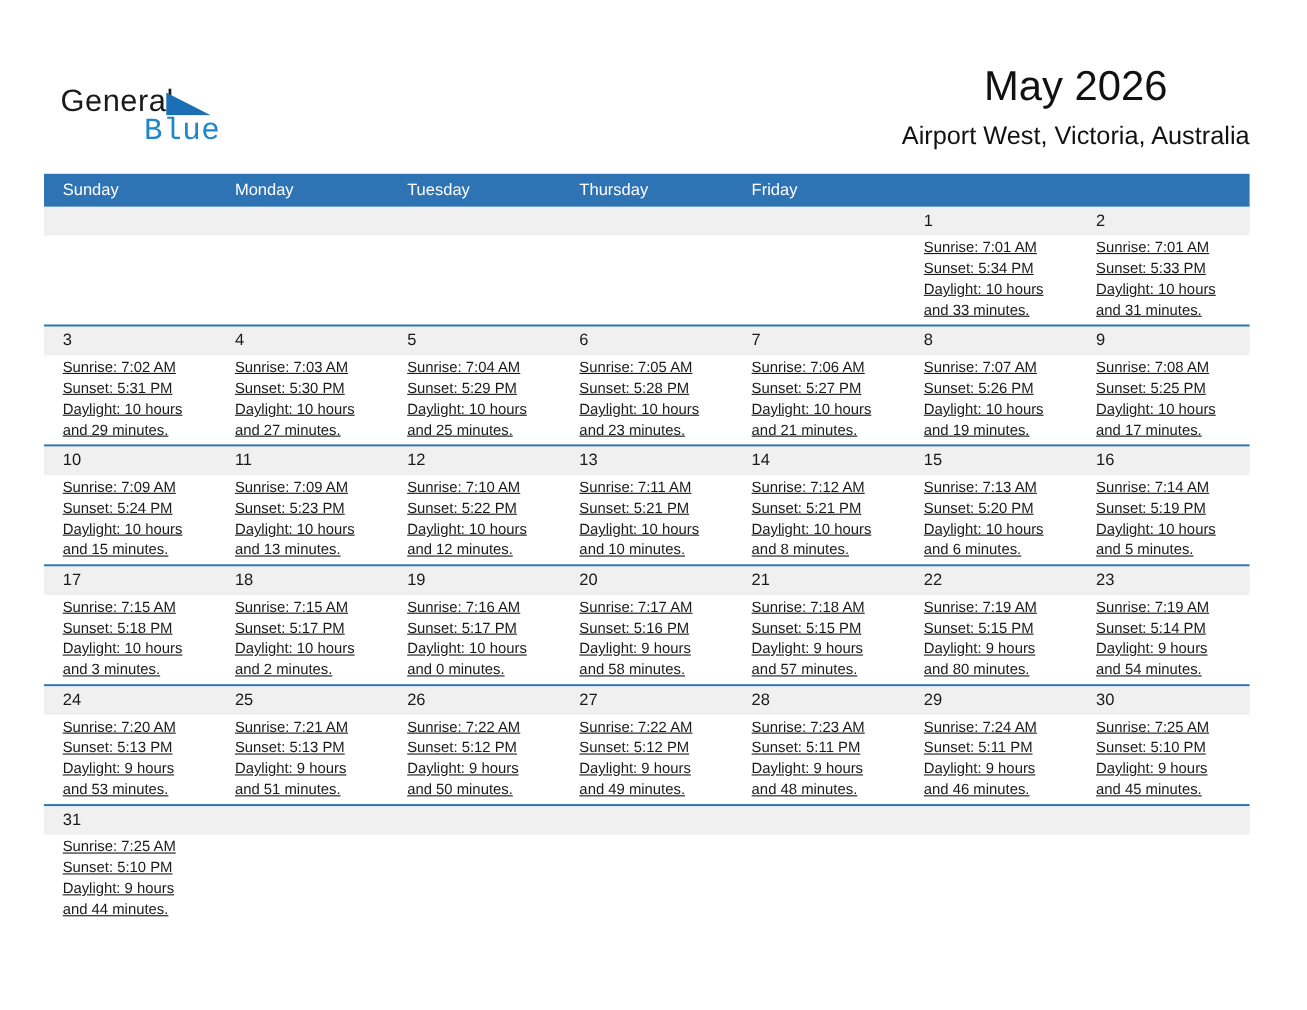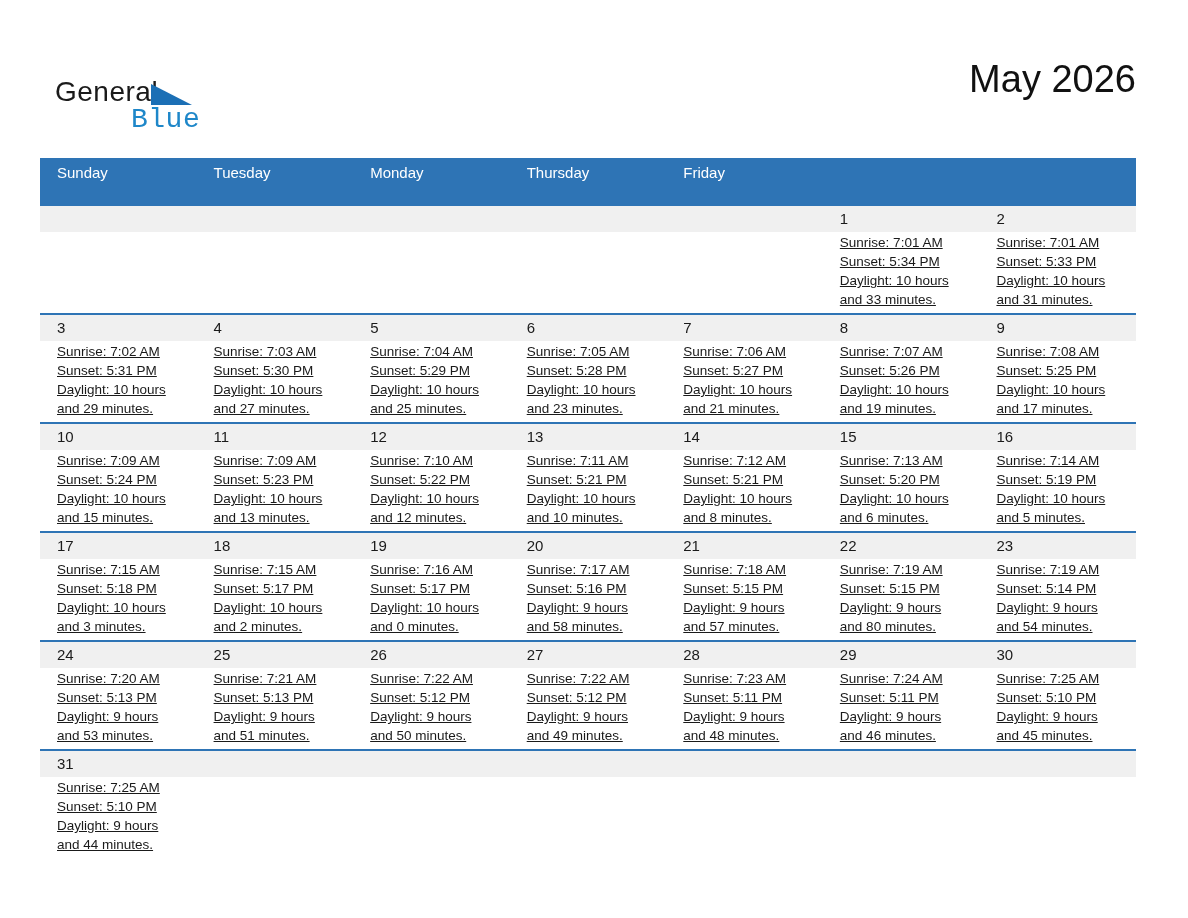--- a/index.html
+++ b/index.html
@@ -28,21 +28,21 @@
     clip-path:polygon(0 0,100% 100%,0 100%);}
   .logo-blue{position:absolute;left:76px;top:28px;font-size:28px;line-height:30px;color:var(--logo-blue);letter-spacing:.5px;font-family:Liberation Mono, monospace;}
 
   
   .titles{position:absolute;top:57px;right:52px;text-align:center;margin-left:48px;}
   .page-title{font-size:38px;line-height:44px;font-weight:normal;color:#111;margin:0;}
   .page-subtitle{font-size:23px;line-height:27px;color:#111;margin-top:9px;}
 
   
   .calendar{position:absolute;left:40px;top:158px;width:1096px;}
-  .dow-row{display:grid;grid-template-columns:repeat(7,1fr);background:var(--header-bg);height:48px;}
+  .dow-row{display:grid;grid-template-columns:repeat(7,1fr);background:var(--header-bg);height:30px;}
   .hcell{color:#fff;font-size:15px;line-height:30px;padding-left:17px;overflow:hidden;white-space:nowrap;}
 
   .week-row{border-top:2px solid var(--divider);}
   .week-row.first{border-top:none;}
   .num-strip{display:grid;grid-template-columns:repeat(7,1fr);background:var(--strip);height:26px;}
   .num-cell{font-size:15px;line-height:26px;padding-left:17px;color:#1a1a1a;}
   .body-strip{display:grid;grid-template-columns:repeat(7,1fr);min-height:81px;text-decoration:underline;}
   .body-cell{padding:1px 6px 4px 17px;}
   .cell-line{font-size:13.5px;line-height:19px;color:#1a1a1a;white-space:nowrap;}
 </style>
@@ -52,27 +52,28 @@
 <div class="page">
 
   <div class="logo">
     <span class="logo-general">General</span>
     <span class="logo-triangle"></span>
     <span class="logo-blue">Blue</span>
   </div>
 
   <div class="titles">
     <div class="page-title">May 2026</div>
+    <div class="page-subtitle">Airport West, Victoria, Australia</div>
   </div>
 
   <div class="calendar">
     <div class="dow-row" id="dow-row">
         <div class="hcell">Sunday</div>
+        <div class="hcell">Monday</div>
         <div class="hcell">Tuesday</div>
-        <div class="hcell">Monday</div>
         <div class="hcell">Thursday</div>
         <div class="hcell">Friday</div>
       </div>
     <div id="weeks-grid">
         <div class="week-row first">
           <div class="num-strip">
             <div class="num-cell"></div>
             <div class="num-cell"></div>
             <div class="num-cell"></div>
             <div class="num-cell"></div>

